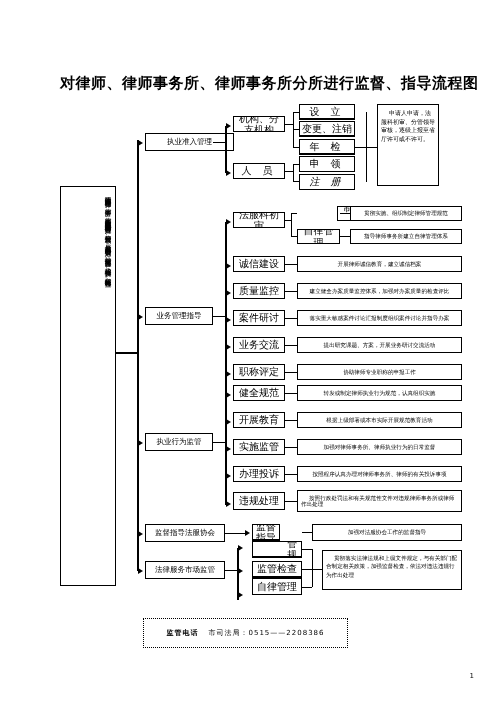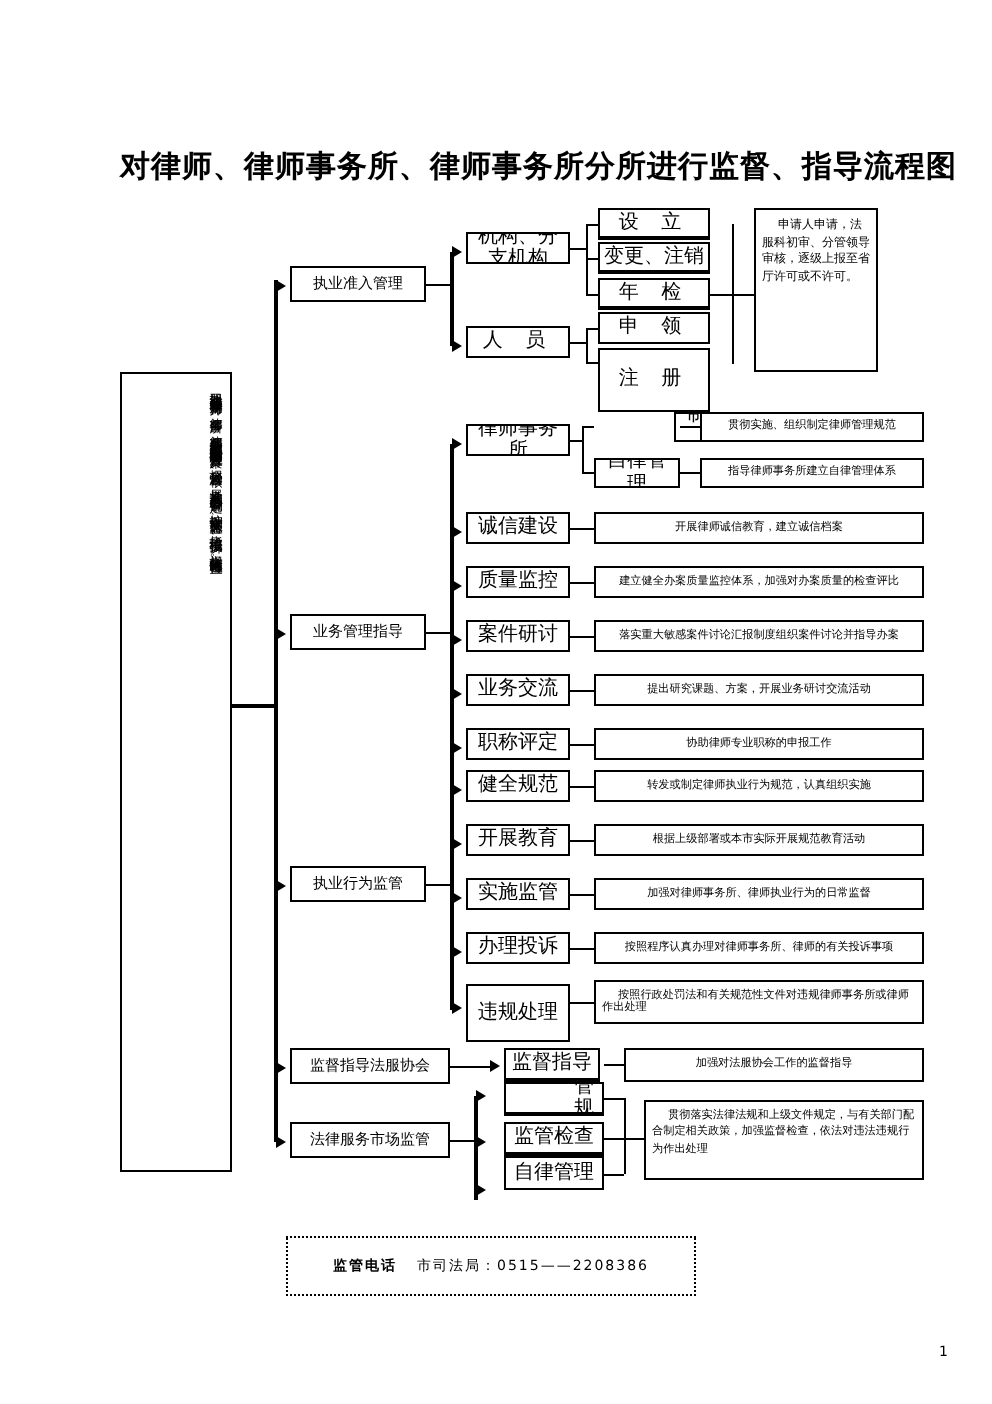--- a/index.html
+++ b/index.html
@@ -98,21 +98,21 @@
 <div class="page">
 
   <div class="title">对律师、律师事务所、律师事务所分所进行监督、指导流程图</div>
 
   <div class="vbox" style="left:60px; top:186px; width:56px; height:400px;">司法律服务管理科年初对律师、律师事务所、律师事务所分所拟制年度监督指导计划和临时性检查方案，报分管局长审核、局长批准或局长办公会研究确定，按计划安排实施监督、指导或根据投诉、举报实施临时性检查。</div>
 
   <div class="ln h2" style="left:116px; top:352px; width:22px;"></div>
   <div class="ln v2" style="left:137px; top:140px; height:560px; height:424px;"></div>
 
   <div class="arrow" style="left:138px; top:140px;"></div>
-  <div class="box lead" style="left:145px; top:133px; width:68px; height:18px;text-align:center;">执业准入管理</div>
+  <div class="box lead" style="left:145px; top:133px; width:89px; height:18px;text-align:center;">执业准入管理</div>
 
   <div class="ln h" style="left:213px; top:142px; width:12px;"></div>
   <div class="ln v2" style="left:225px; top:126px; height:47px;"></div>
 
   <div class="arrow" style="left:226px; top:123px;"></div>
   <div class="box sub" style="left:233px; top:116px; width:52px; height:16px;">机构、分支机构</div>
 
   <div class="arrow" style="left:226px; top:170px;"></div>
   <div class="box sub spaced" style="left:233px; top:163px; width:52px; height:16px;">人     员</div>
 
@@ -125,35 +125,35 @@
   <div class="box sub thick spaced" style="left:299px; top:104px; width:56px; height:16px;">设  立</div>
   <div class="box sub thick" style="left:299px; top:121px; width:56px; height:16px;">变更、注销</div>
   <div class="box sub thick spaced" style="left:299px; top:139px; width:56px; height:16px;">年  检</div>
 
   <div class="ln h" style="left:285px; top:171px; width:8px;"></div>
   <div class="ln v" style="left:293px; top:164px; height:17px;"></div>
   <div class="ln h" style="left:293px; top:164px; width:6px;"></div>
   <div class="ln h" style="left:293px; top:181px; width:6px;"></div>
 
   <div class="box sub spaced" style="left:299px; top:156px; width:56px; height:16px;">申  领</div>
-  <div class="box sub spaced" style="left:299px; top:174px; width:56px; height:32px;">注  册</div>
+  <div class="box sub spaced" style="left:299px; top:174px; width:56px; height:16px;font-style:italic;">注  册</div>
 
   <div class="ln v" style="left:366px; top:112px; height:70px;"></div>
   <div class="ln h" style="left:355px; top:147px; width:11px;"></div>
   <div class="ln h" style="left:366px; top:147px; width:11px;"></div>
   <div class="box desc ind" style="left:377px; top:104px; width:62px; height:82px; font-size:6px; line-height:1.45; align-items:flex-start; padding-top:4px;">申请人申请，法服科初审、分管领导审核，逐级上报至省厅许可或不许可。</div>
 
   <div class="arrow" style="left:138px; top:314px;"></div>
   <div class="box lead" style="left:145px; top:307px; width:68px; height:18px;">业务管理指导</div>
 
   <div class="ln h" style="left:213px; top:316px; width:12px;"></div>
   <div class="ln v2" style="left:225px; top:222px; height:182px;"></div>
 
   <div class="arrow" style="left:226px; top:219px;"></div>
-  <div class="box sub" style="left:233px; top:212px; width:52px; height:16px;">律师事务所</div>
+  <div class="box sub" style="left:233px; top:212px; width:52px; height:16px;">法服科初审</div>
   <div class="ln h" style="left:285px; top:220px; width:6px;"></div>
   <div class="ln v" style="left:291px; top:213px; height:23px;"></div>
   <div class="ln h" style="left:291px; top:213px; width:6px;"></div>
   <div class="ln h" style="left:291px; top:236px; width:6px;"></div>
 
   <div class="box sub" style="left:297px; top:206px; width:43px; height:15px;margin-left:40px;">制定实施</div>
   <div class="ln h" style="left:340px; top:213px; width:10px;"></div>
   <div class="box desc" style="left:350px; top:206px; width:112px; height:15px;">贯彻实施、组织制定律师管理规范</div>
 
   <div class="box sub" style="left:297px; top:229px; width:43px; height:15px;">自律管理</div>
@@ -205,29 +205,29 @@
   <div class="box sub" style="left:233px; top:439px; width:52px; height:16px;">实施监管</div>
   <div class="ln h" style="left:285px; top:447px; width:12px;"></div>
   <div class="box desc" style="left:297px; top:439px; width:165px; height:16px;">加强对律师事务所、律师执业行为的日常监督</div>
 
   <div class="arrow" style="left:226px; top:473px;"></div>
   <div class="box sub" style="left:233px; top:466px; width:52px; height:16px;">办理投诉</div>
   <div class="ln h" style="left:285px; top:474px; width:12px;"></div>
   <div class="box desc" style="left:297px; top:466px; width:165px; height:16px;">按照程序认真办理对律师事务所、律师的有关投诉事项</div>
 
   <div class="arrow" style="left:226px; top:501px;"></div>
-  <div class="box sub" style="left:233px; top:492px; width:52px; height:29px;">违规处理</div>
+  <div class="box sub" style="left:233px; top:492px; width:52px; height:18px;">违规处理</div>
   <div class="ln h" style="left:285px; top:501px; width:12px;"></div>
   <div class="box desc ind" style="left:297px; top:490px; width:165px; height:22px;">按照行政处罚法和有关规范性文件对违规律师事务所或律师作出处理</div>
 
   <div class="arrow" style="left:138px; top:531px;"></div>
   <div class="box lead" style="left:145px; top:524px; width:80px; height:18px;">监督指导法服协会</div>
   <div class="ln h" style="left:225px; top:533px; width:20px;"></div>
   <div class="arrow" style="left:245px; top:530px;"></div>
-  <div class="box sub thick" style="left:252px; top:524px; width:48px; height:17px;">监督指导</div>
+  <div class="box sub thick" style="left:252px; top:524px; width:28px; height:17px;">监督指导</div>
   <div class="ln h" style="left:302px; top:532px; width:10px;"></div>
   <div class="box desc" style="left:312px; top:524px; width:150px; height:17px;">加强对法服协会工作的监督指导</div>
 
   <div class="arrow" style="left:138px; top:568px;"></div>
   <div class="box lead" style="left:145px; top:561px; width:80px; height:18px;">法律服务市场监管</div>
 
   <div class="ln h" style="left:225px; top:570px; width:12px;"></div>
   <div class="ln v2" style="left:237px; top:548px; height:52px;"></div>
 
   <div class="arrow" style="left:238px; top:545px;"></div>

